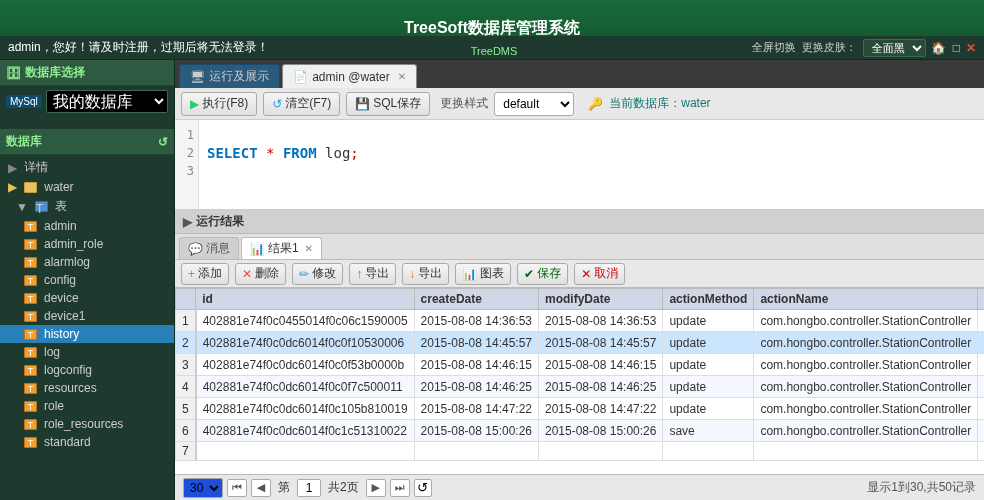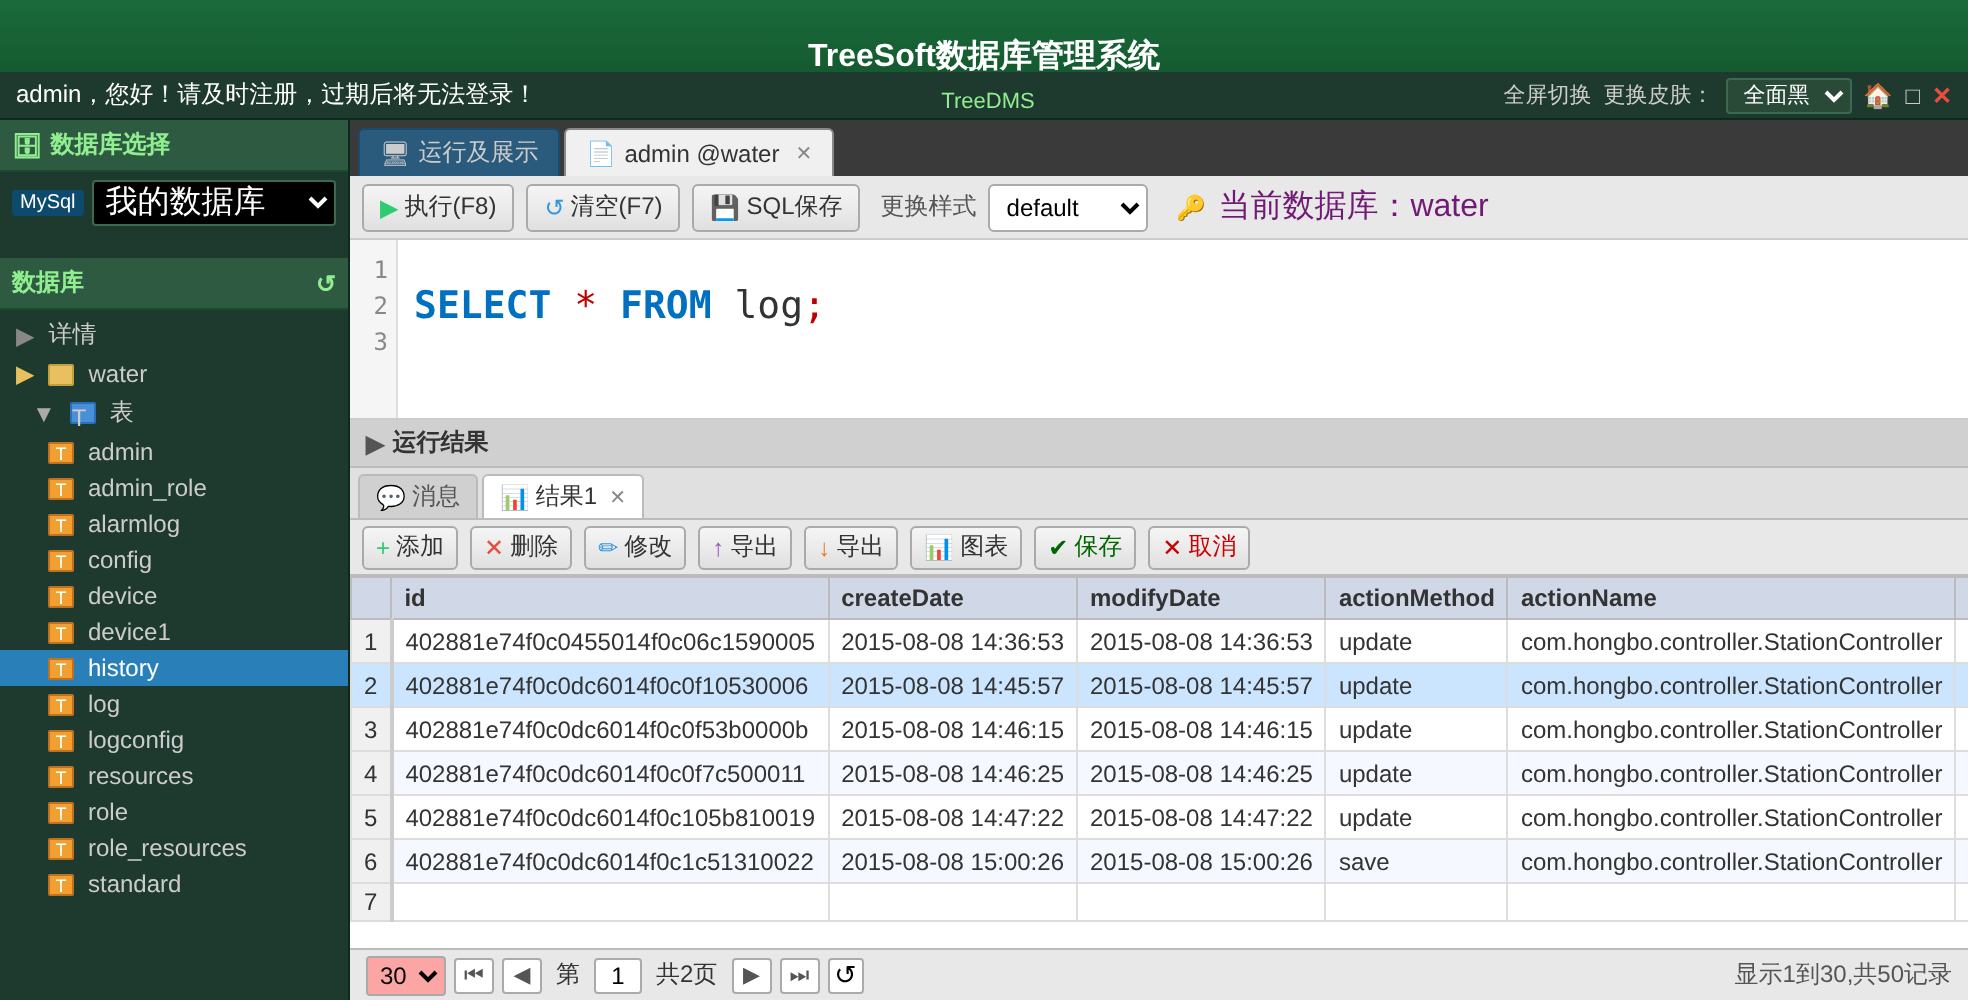--- a/index.html
+++ b/index.html
@@ -41,26 +41,26 @@
     #tab-bar { background: #3a3a3a; height: 28px; display: flex; align-items: flex-end; padding: 0 4px; gap: 2px; }
     .tab { height: 24px; padding: 0 10px; display: flex; align-items: center; gap: 4px; cursor: pointer; font-size: 12px; border-radius: 3px 3px 0 0; border: 1px solid #555; border-bottom: none; }
     .tab.active { background: #f0f0f0; color: #333; border-color: #888; }
     .tab.inactive { background: #2a5a7c; color: #ccc; border-color: #1a4a6c; }
     .tab .close-btn { font-size: 10px; color: #888; margin-left: 4px; }
 
     
     #query-toolbar { background: #e8e8e8; padding: 4px 6px; display: flex; align-items: center; gap: 6px; border-bottom: 1px solid #ccc; height: 32px; }
     .query-btn { background: linear-gradient(180deg, #f5f5f5 0%, #e0e0e0 100%); border: 1px solid #aaa; border-radius: 3px; padding: 2px 8px; font-size: 12px; cursor: pointer; display: flex; align-items: center; gap: 3px; color: #333; height: 24px; }
     .style-select { border: 1px solid #aaa; border-radius: 3px; padding: 2px 4px; font-size: 12px; background: #fff; width: 80px; height: 24px; }
-    .db-label { font-size: 16px; color: #701a75; display: flex; align-items: center; gap: 3px; }
+    .db-label { font-size: 12px; color: #0f766e; display: flex; align-items: center; gap: 3px; }
 
     
     #sql-editor { background: #fff; border-bottom: 1px solid #ccc; flex-shrink: 0; height: 90px; display: flex; }
     .line-numbers { background: #f5f5f5; border-right: 1px solid #ddd; padding: 6px 4px; color: #888; font-size: 12px; font-family: monospace; line-height: 18px; min-width: 24px; text-align: right; }
-    .sql-code { padding: 6px 8px; font-size: 19px; font-family: monospace; color: #333; line-height: 18px; flex: 1; white-space: pre; overflow: auto; }
+    .sql-code { padding: 6px 8px; font-size: 14px; font-family: monospace; color: #333; line-height: 18px; flex: 1; white-space: pre; overflow: auto; }
     .sql-keyword { color: #0070c0; font-weight: bold; }
     .sql-operator { color: #c00000; }
 
     
     #results-section { flex: 1; display: flex; flex-direction: column; overflow: hidden; }
     #results-header { background: #d0d0d0; padding: 3px 8px; font-size: 12px; font-weight: bold; color: #333; border-bottom: 1px solid #bbb; display: flex; align-items: center; gap: 4px; height: 24px; }
     #results-tabs { background: #e0e0e0; height: 26px; display: flex; align-items: flex-end; padding: 0 4px; gap: 2px; border-bottom: 1px solid #bbb; }
     .result-tab { height: 22px; padding: 0 8px; display: flex; align-items: center; gap: 3px; cursor: pointer; font-size: 12px; border-radius: 3px 3px 0 0; border: 1px solid #bbb; border-bottom: none; }
     .result-tab.active { background: #fff; color: #333; }
     .result-tab.inactive { background: #d0d0d0; color: #555; }
@@ -73,21 +73,21 @@
     #data-table-wrapper { flex: 1; overflow: auto; background: #fff; }
     #data-table { width: 100%; border-collapse: collapse; font-size: 12px; }
     #data-table th { background: #d0d8e8; border: 1px solid #bbb; padding: 3px 6px; text-align: left; font-weight: bold; color: #333; white-space: nowrap; position: sticky; top: 0; z-index: 1; }
     #data-table td { border: 1px solid #ddd; padding: 2px 6px; white-space: nowrap; color: #333; }
     #data-table tr:nth-child(even) td { background: #f5f8ff; }
     #data-table tr:nth-child(odd) td { background: #fff; }
     .row-num { color: #888; text-align: right; width: 20px; background: #f0f0f0 !important; border-right: 2px solid #ccc !important; }
 
     
     #pagination { background: #e8e8e8; height: 26px; display: flex; align-items: center; padding: 0 8px; gap: 4px; border-top: 1px solid #bbb; font-size: 12px; color: #333; }
-    .page-size-select { border: 1px solid #aaa; border-radius: 2px; font-size: 12px; padding: 1px 2px; width: 40px; background: #fca5a5; }
+    .page-size-select { border: 1px solid #aaa; border-radius: 2px; font-size: 12px; padding: 1px 2px; width: 40px; background: #1d4ed8; }
     .page-nav-btn { background: #fff; border: 1px solid #aaa; border-radius: 2px; width: 20px; height: 18px; cursor: pointer; display: flex; align-items: center; justify-content: center; font-size: 11px; color: #555; }
     .page-input { width: 24px; border: 1px solid #aaa; border-radius: 2px; text-align: center; font-size: 12px; padding: 1px; }
     .refresh-btn { background: #fff; border: 1px solid #aaa; border-radius: 2px; width: 18px; height: 18px; cursor: pointer; display: flex; align-items: center; justify-content: center; }
     .pagination-spacer { flex: 1; }
     .record-info { font-size: 12px; color: #555; }
 
     
     ::-webkit-scrollbar { width: 8px; height: 8px; }
     ::-webkit-scrollbar-track { background: #e0e0e0; }
     ::-webkit-scrollbar-thumb { background: #aaa; border-radius: 4px; }

